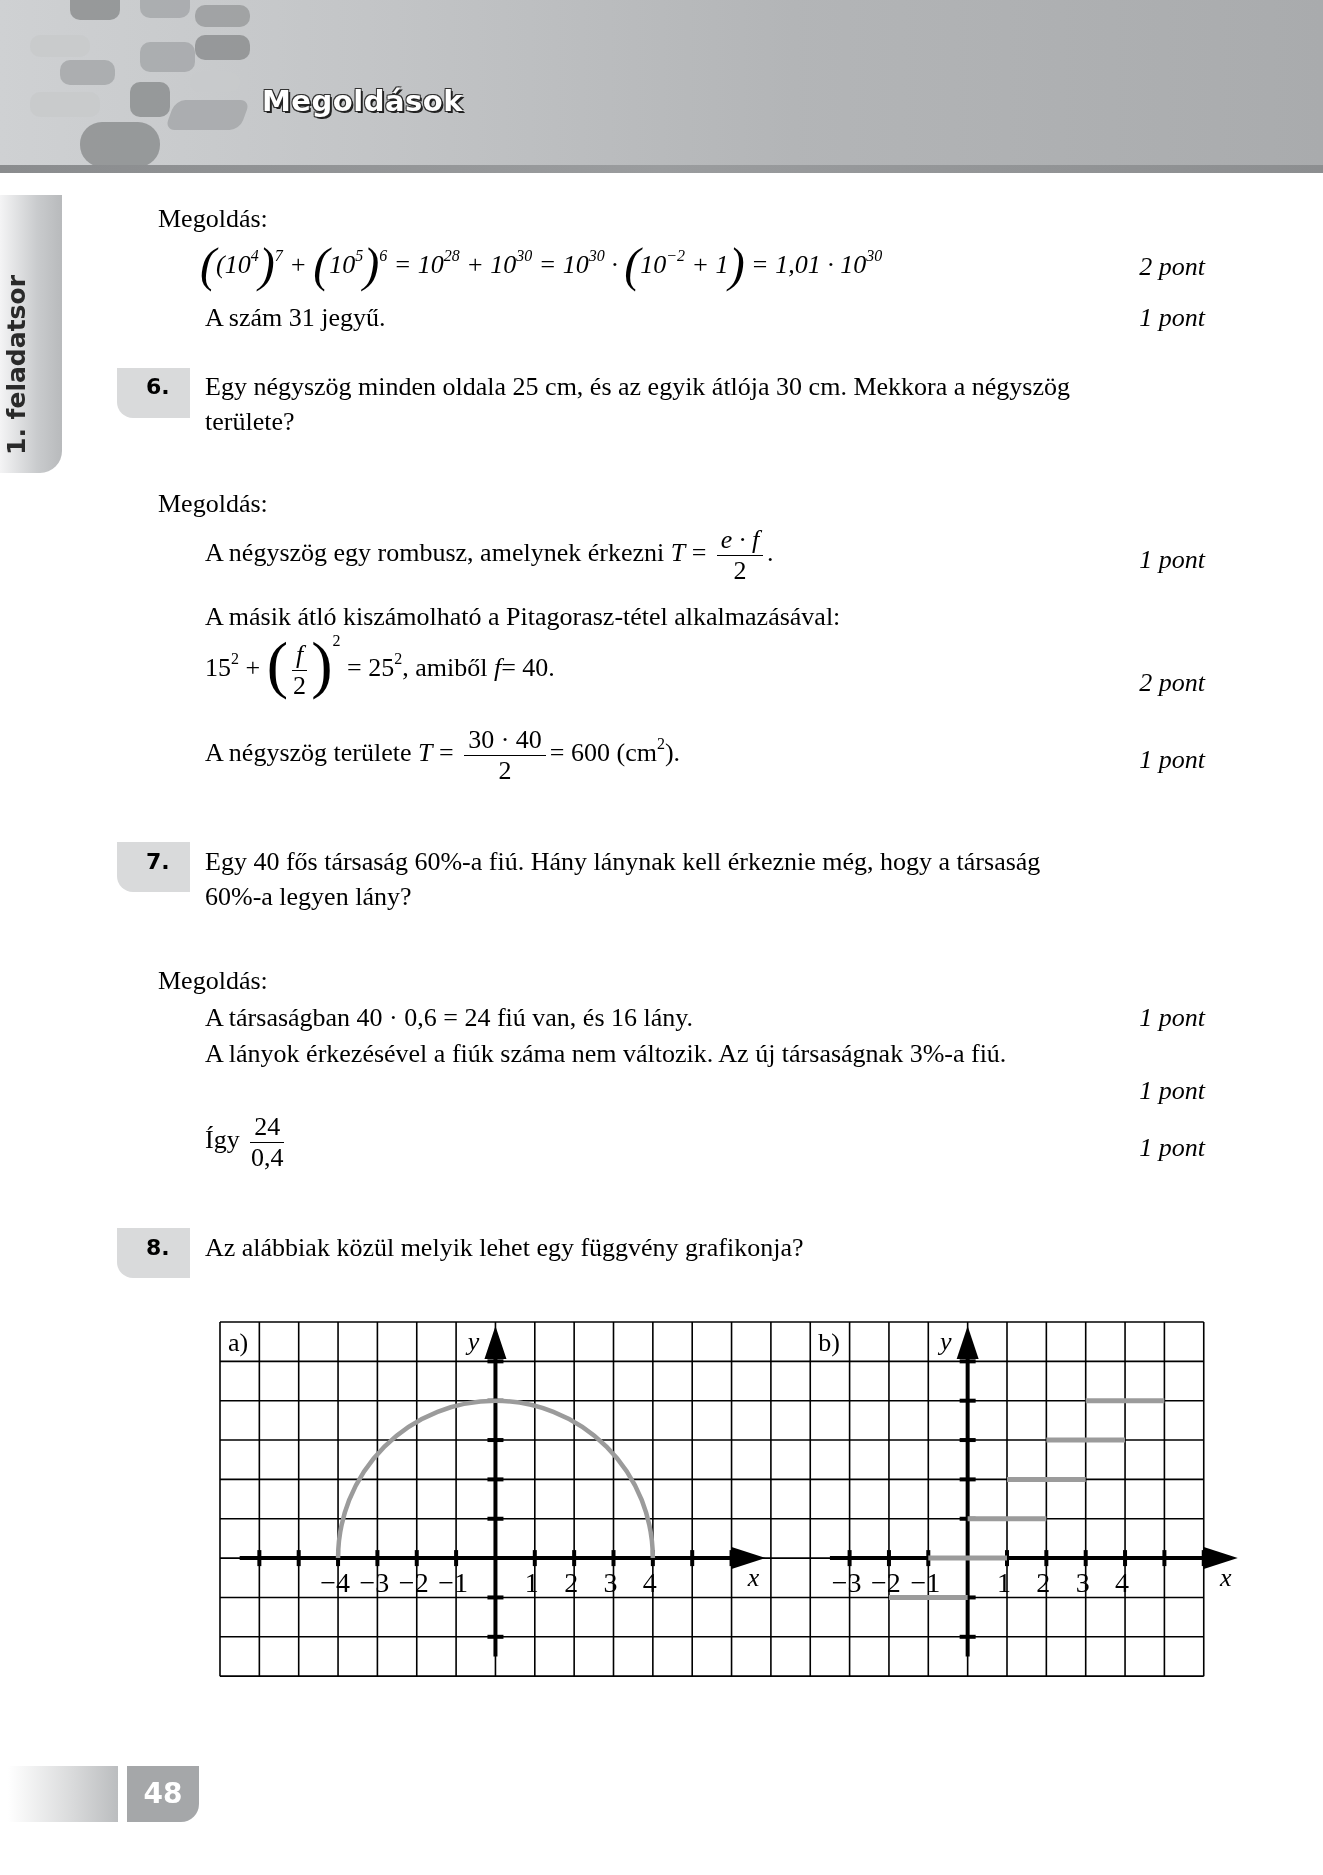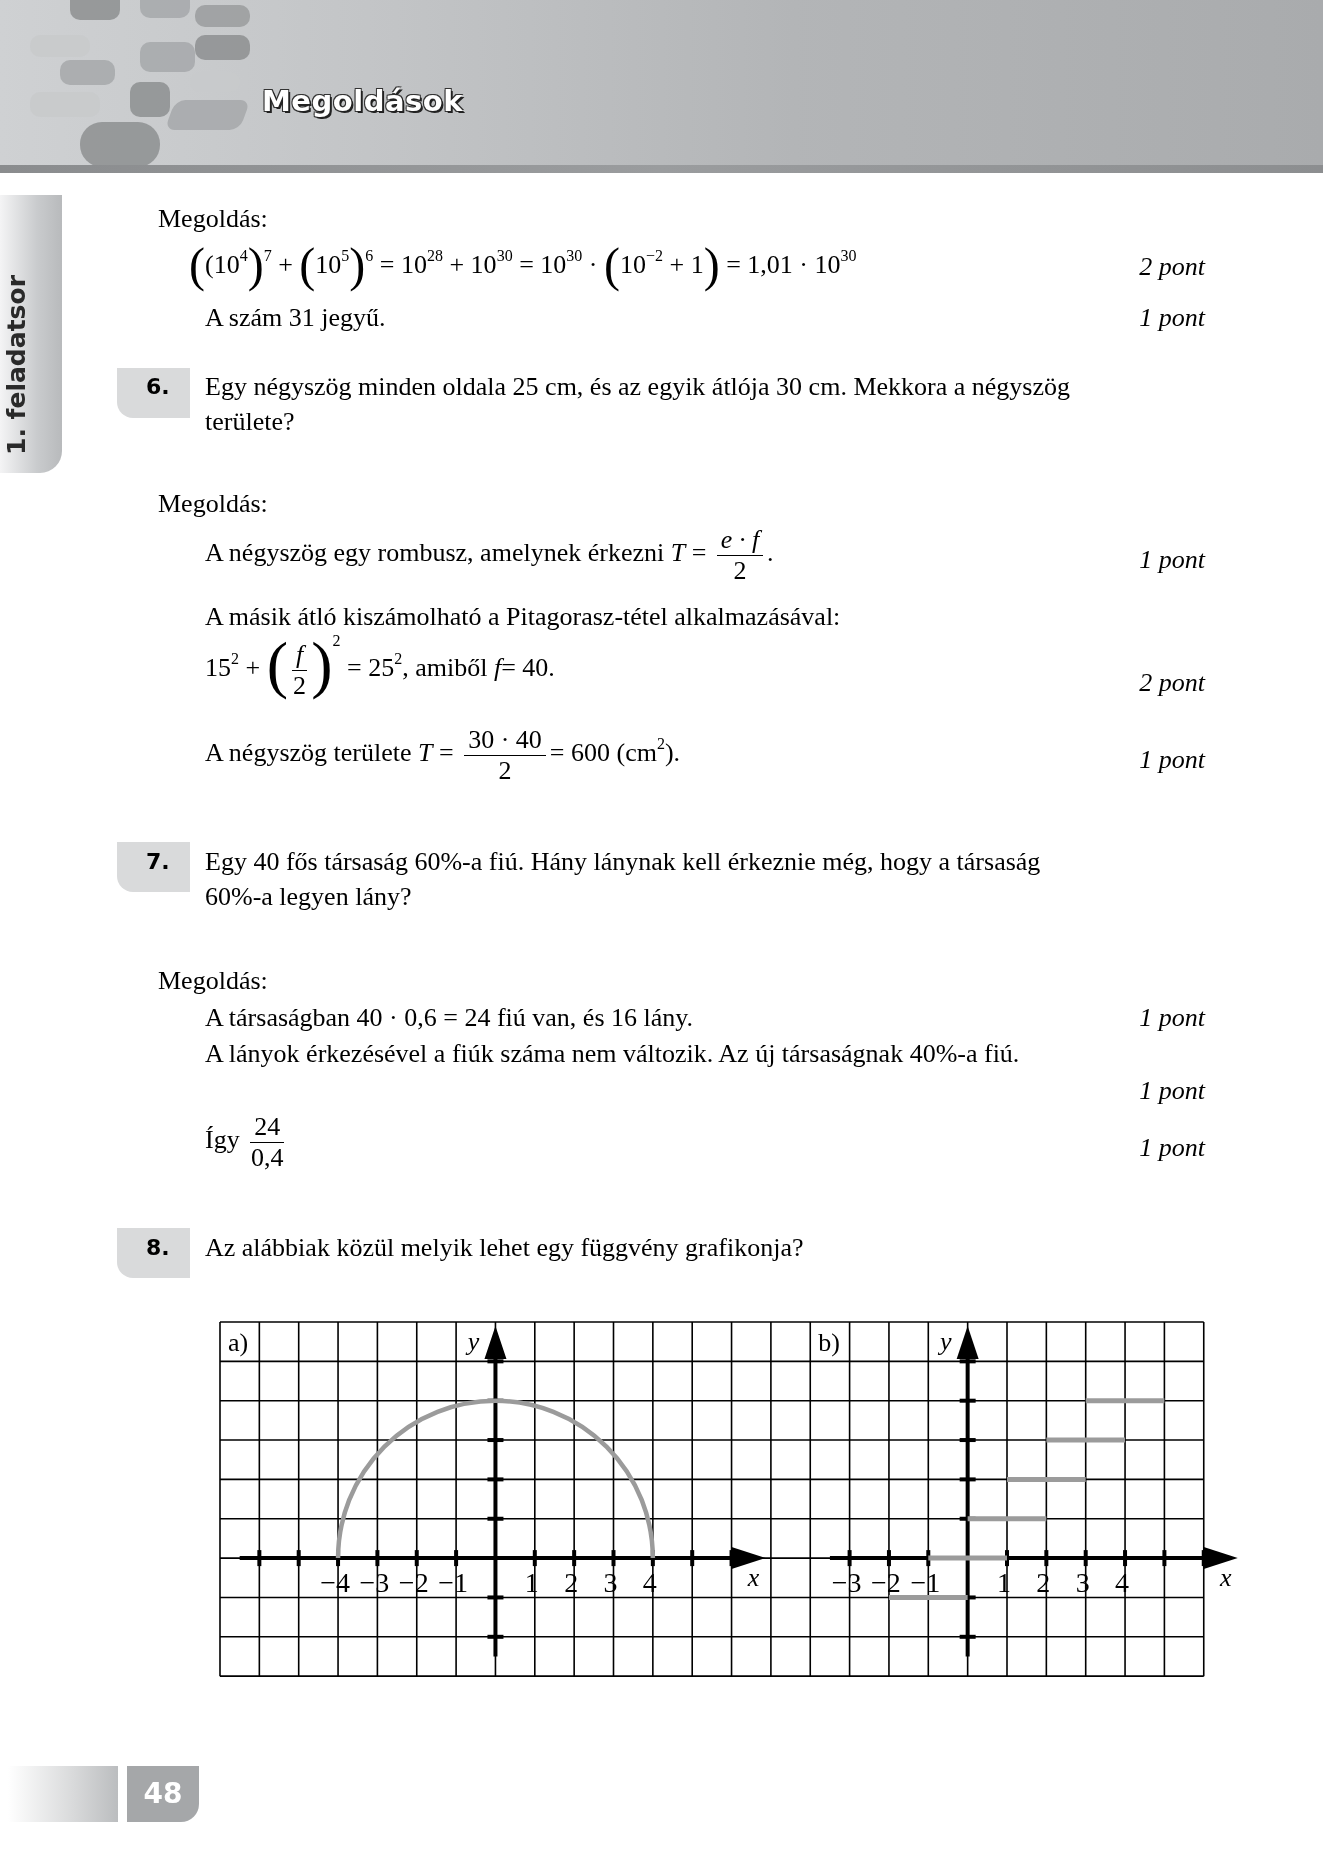--- a/index.html
+++ b/index.html
@@ -53,21 +53,21 @@
   <div class="tile mid" style="left:170px;top:100px;width:75px;height:30px;transform:skewX(-20deg);"></div>
   <div class="tile dark" style="left:80px;top:122px;width:80px;height:45px;border-radius:22px;"></div>
 </div>
 <div class="abs banner-stripe"></div>
 <div class="abs banner-title">Megoldások</div>
 
 <div class="abs sidetab"></div>
 <div class="abs sidetab-label">1. feladatsor</div>
 
 <div class="abs txt bold" style="left:158px;top:204px;">Megoldás:</div>
-<div class="abs txt" style="left:189px;top:250px;">
+<div class="abs txt" style="left:200px;top:250px;font-style:italic;">
   <span class="big-paren">(</span><span>(10</span><sup>4</sup><span class="big-paren">)</span><sup>7</sup>
   <span> + </span><span class="big-paren">(</span><span>10</span><sup>5</sup><span class="big-paren">)</span><sup>6</sup>
   <span> = 10</span><sup>28</sup>
   <span> + 10</span><sup>30</sup>
   <span> = 10</span><sup>30</sup>
   <span> · </span><span class="big-paren">(</span><span>10</span><sup>−2</sup><span> + 1</span><span class="big-paren">)</span>
   <span> = 1,01 · 10</span><sup>30</sup>
 </div>
 <div class="abs pts" style="top:252px;">2 pont</div>
 <div class="abs txt" style="left:205px;top:303px;">A szám 31 jegyű.</div>
@@ -104,21 +104,21 @@
 <div class="abs pts" style="top:745px;">1 pont</div>
 
 <div class="abs badge" style="top:842px;"></div>
 <div class="abs badge-num" style="top:849px;">7.</div>
 <div class="abs txt" style="left:205px;top:847px;">Egy 40 fős társaság 60%-a fiú. Hány lánynak kell érkeznie még, hogy a társaság</div>
 <div class="abs txt" style="left:205px;top:882px;">60%-a legyen lány?</div>
 
 <div class="abs txt bold" style="left:158px;top:966px;">Megoldás:</div>
 <div class="abs txt" style="left:205px;top:1003px;">A társaságban  40 · 0,6 = 24  fiú van, és 16 lány.</div>
 <div class="abs pts" style="top:1003px;">1 pont</div>
-<div class="abs txt" style="left:205px;top:1039px;">A lányok érkezésével a fiúk száma nem változik. Az új társaságnak 40%-a fiú.</div>
+<div class="abs txt" style="left:205px;top:1039px;">A lányok érkezésével a fiúk száma nem változik. Az új társaságnak 3%-a fiú.</div>
 <div class="abs pts" style="top:1076px;">1 pont</div>
 <div class="abs txt" style="left:205px;top:1112px;">
   <span>Így</span>
   <span class="frac"><span class="num">24</span><span class="den">0,4</span></span>
 </div>
 <div class="abs pts" style="top:1133px;">1 pont</div>
 
 <div class="abs badge" style="top:1228px;"></div>
 <div class="abs badge-num" style="top:1235px;">8.</div>
 <div class="abs txt" style="left:205px;top:1233px;">Az alábbiak közül melyik lehet egy függvény grafikonja?</div>

